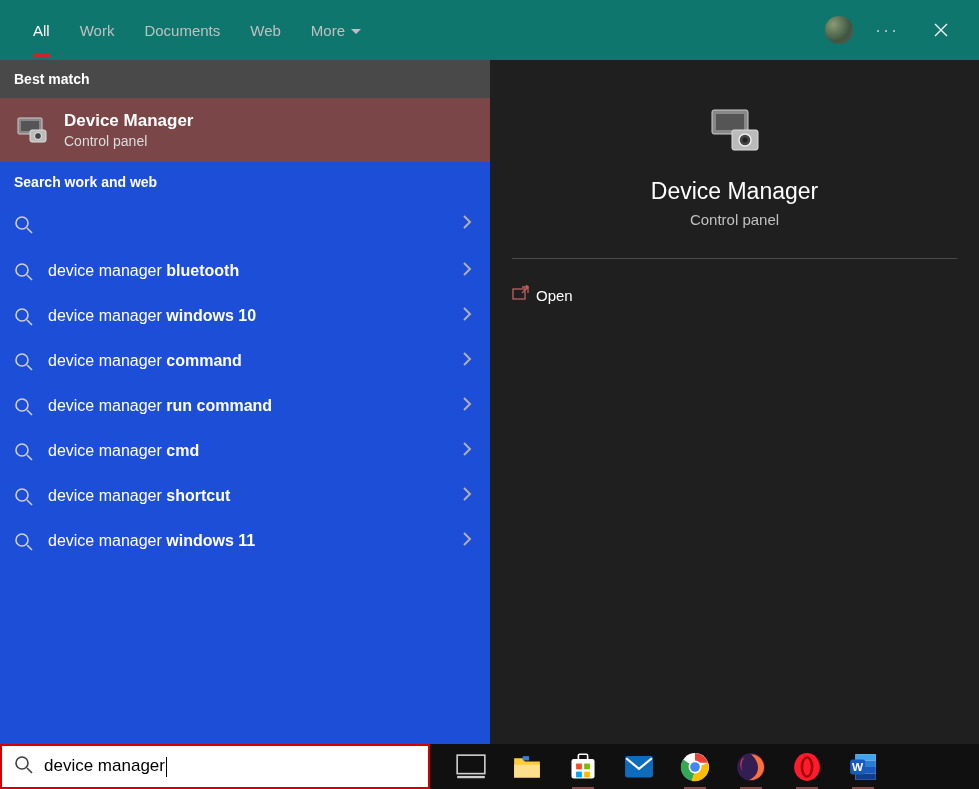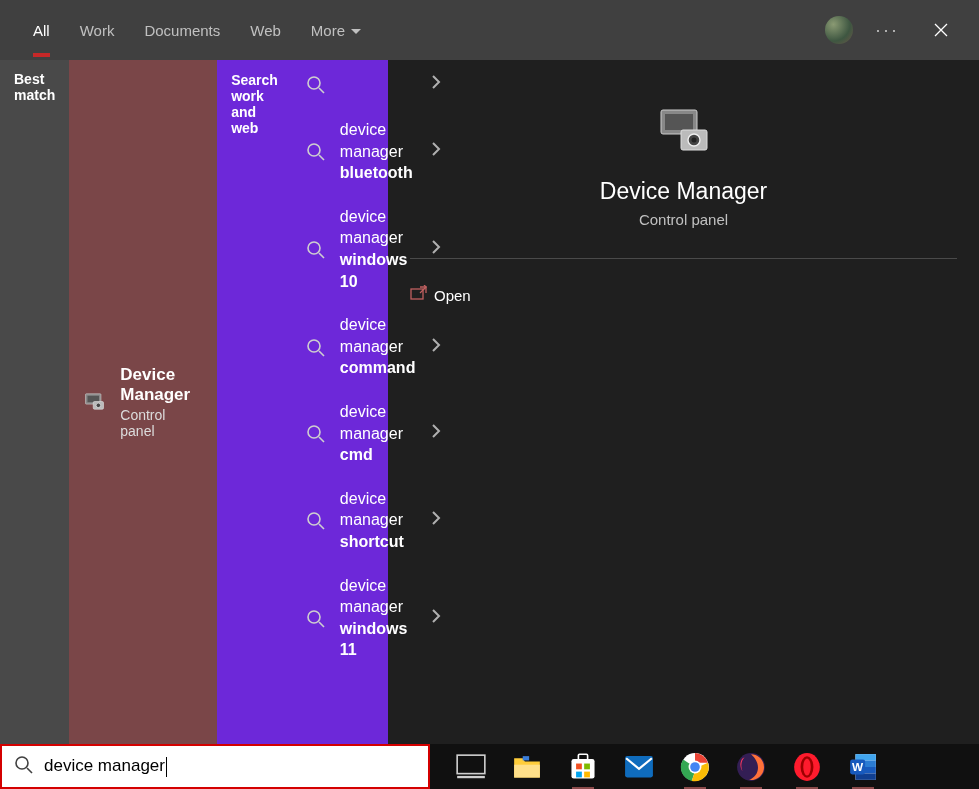--- a/index.html
+++ b/index.html
@@ -16,21 +16,21 @@
       position: relative;
     }
     .main-container {
       width: 979px;
       height: 744px;
       display: flex;
       flex-direction: column;
     }
     .tabs-bar {
       height: 60px;
-      background: #404040;
+      background: #0f766e;
       display: flex;
       align-items: center;
       padding: 0 18px;
       position: relative;
     }
     .tab {
       color: #c0c0c0;
       font-size: 15px;
       padding: 18px 15px;
       cursor: pointer;
@@ -85,24 +85,24 @@
       cursor: pointer;
       color: #ffffff;
     }
     .close-x svg { width: 14px; height: 14px; }
     .content-row {
       display: flex;
       flex: 1;
       background: #1f1f1f;
     }
     .left-panel {
-      width: 388px;
-      background: #6d28d9;
-      display: flex;
-      flex-direction: row;
+      width: 490px;
+      background: #1d4ed8;
+      display: flex;
+      flex-direction: column;
     }
     .section-header {
       color: #ffffff;
       font-size: 14px;
       font-weight: 600;
       padding: 11px 14px;
       background: #494949;
     }
     .best-match-item {
       background: #7a4648;
@@ -366,20 +366,30 @@
           <div class="chevron-right"><svg viewBox="0 0 9 14">
                 <path d="M1 1 L7 7 L1 13" stroke="#b0b0b0" stroke-width="2" fill="none"></path>
               </svg></div>
         </div>
         <div class="suggestion-item">
           <div class="search-icon-small"><svg viewBox="0 0 20 20">
                 <circle cx="8" cy="8" r="6" stroke="#cfcfcf" stroke-width="1.6" fill="none"></circle>
                 <line x1="13" y1="13" x2="18" y2="18" stroke="#cfcfcf" stroke-width="1.6"></line>
               </svg></div>
           <div class="suggestion-text"><span>device manager </span><span class="bold">command</span></div>
+          <div class="chevron-right"><svg viewBox="0 0 9 14">
+                <path d="M1 1 L7 7 L1 13" stroke="#b0b0b0" stroke-width="2" fill="none"></path>
+              </svg></div>
+        </div>
+        <div class="suggestion-item">
+          <div class="search-icon-small"><svg viewBox="0 0 20 20">
+                <circle cx="8" cy="8" r="6" stroke="#cfcfcf" stroke-width="1.6" fill="none"></circle>
+                <line x1="13" y1="13" x2="18" y2="18" stroke="#cfcfcf" stroke-width="1.6"></line>
+              </svg></div>
+          <div class="suggestion-text"><span>device manager </span><span class="bold">run command</span></div>
           <div class="chevron-right"><svg viewBox="0 0 9 14">
                 <path d="M1 1 L7 7 L1 13" stroke="#b0b0b0" stroke-width="2" fill="none"></path>
               </svg></div>
         </div>
         <div class="suggestion-item">
           <div class="search-icon-small"><svg viewBox="0 0 20 20">
                 <circle cx="8" cy="8" r="6" stroke="#cfcfcf" stroke-width="1.6" fill="none"></circle>
                 <line x1="13" y1="13" x2="18" y2="18" stroke="#cfcfcf" stroke-width="1.6"></line>
               </svg></div>
           <div class="suggestion-text"><span>device manager </span><span class="bold">cmd</span></div>

